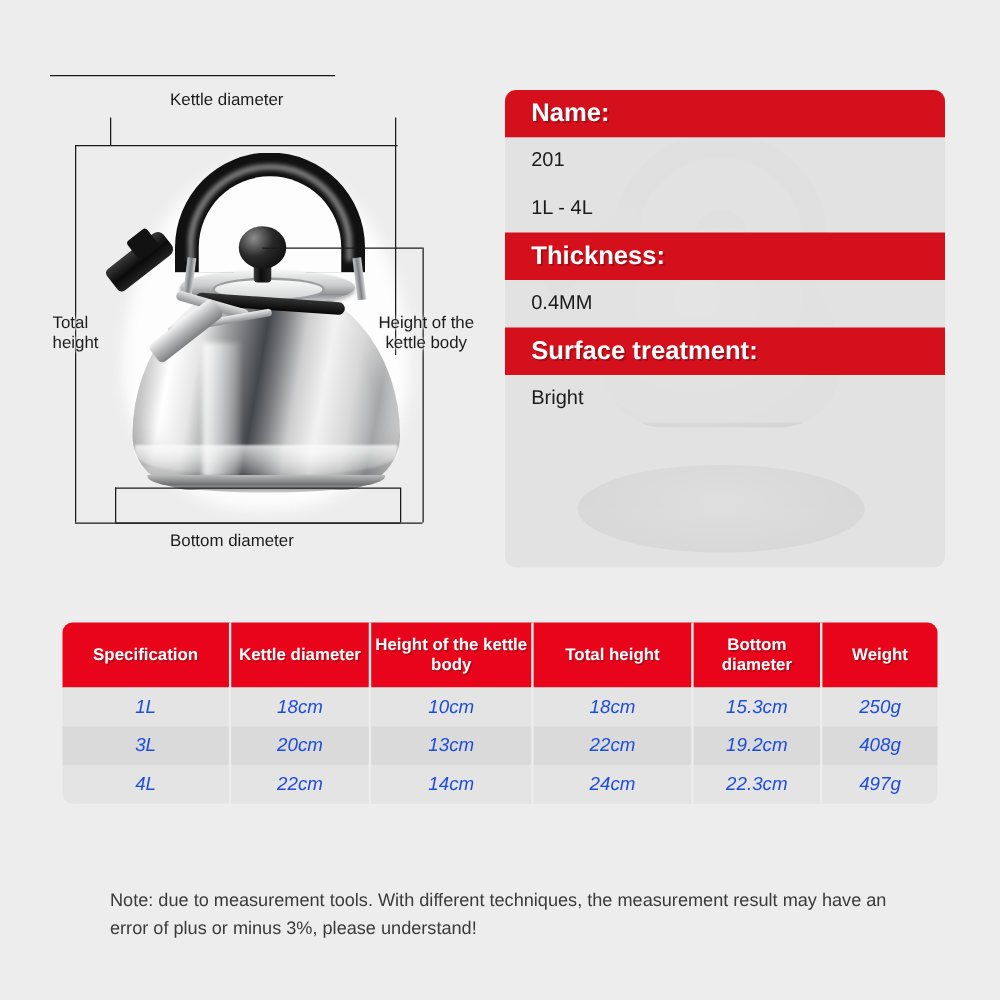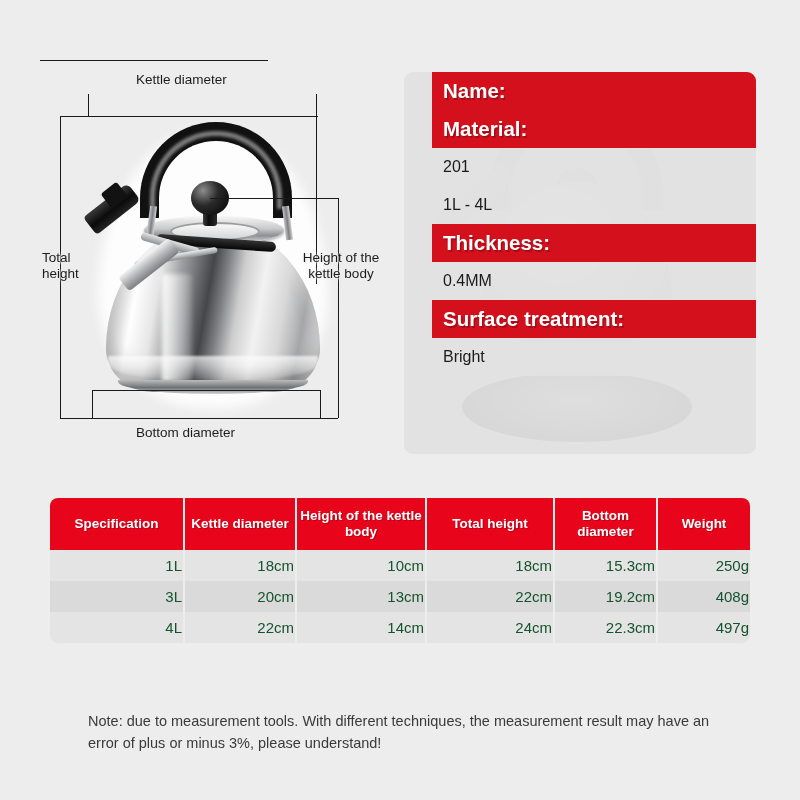--- a/index.html
+++ b/index.html
@@ -334,23 +334,22 @@
     border-radius: 5px;
   }
 
   .spec-rows { position: absolute; inset: 0; }
 
   .spec-row {
     position: relative;
     height: 38px;
     display: flex;
     align-items: center;
-    padding-left: 11px;
+    padding-left: 21px;
     box-sizing: border-box;
-    margin-left: 28px;
   }
   .spec-row.head {
     background: #d4101d;
     color: #fff;
     font-size: 20.5px;
     font-weight: bold;
     text-shadow: 1.5px 1.5px 0 rgba(0,0,0,.22);
   }
   .spec-row.val {
     background: rgba(226,226,226,.80);
@@ -381,25 +380,26 @@
     border-right: 2px solid #ededed;
     text-shadow: 1.2px 1.2px 0 rgba(0,0,0,.2);
     box-sizing: border-box;
   }
   thead th:last-child { border-right: none; }
   thead th:first-child { border-top-left-radius: 8px; }
   thead th:last-child  { border-top-right-radius: 8px; }
 
   tbody td {
     height: 31px;
-    text-align: right;
+    text-align: center;
     font-size: 15px;
-    color: #14532d;
+    color: #1d4ed8;
     border-right: 2px solid #ededed;
     box-sizing: border-box;
+    font-style: italic;
   }
   tbody td:last-child { border-right: none; }
   tbody tr:nth-child(odd)  td { background: #e4e4e4; }
   tbody tr:nth-child(even) td { background: #dadada; }
   tbody tr:last-child td:first-child { border-bottom-left-radius: 8px; margin-left: 16px; }
   tbody tr:last-child td:last-child  { border-bottom-right-radius: 8px; }
 
   
   .note {
     position: absolute;
@@ -467,21 +467,20 @@
       <div class="wm-handle"></div>
       <div class="wm-knob"></div>
       <div class="wm-kettle-body"></div>
       <div class="wm-spout"></div>
       <div class="wm-base"></div>
     </div>
 
     <div class="spec-rows">
       <div class="spec-row head">Name:</div>
 
-      <div class="spec-row head">Material:</div>
       <div class="spec-row val">201</div>
 
       <div class="spec-row val">1L - 4L</div>
 
       <div class="spec-row head">Thickness:</div>
       <div class="spec-row val">0.4MM</div>
 
       <div class="spec-row head">Surface treatment:</div>
       <div class="spec-row val">Bright</div>
     </div>

